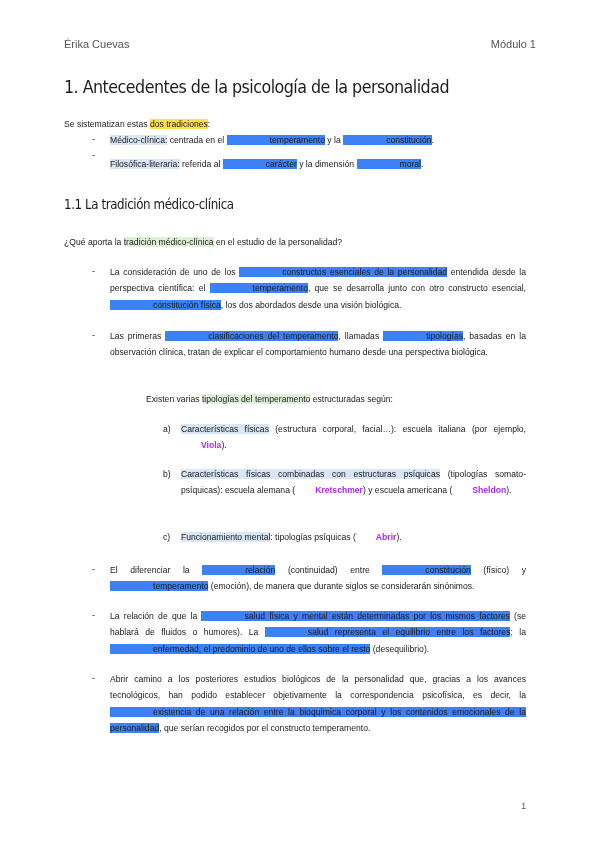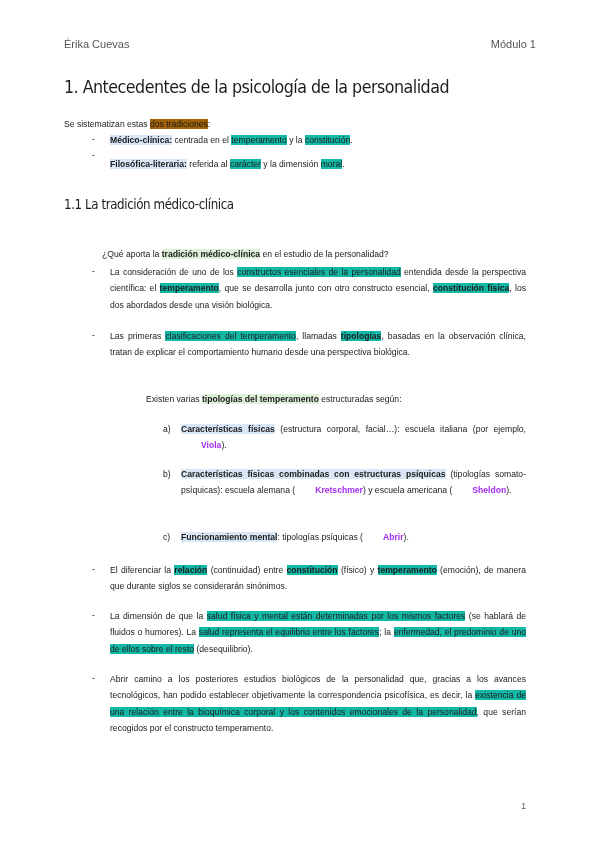--- a/index.html
+++ b/index.html
@@ -8,25 +8,25 @@
   .page { position:absolute; left:0; top:0; width:600px; height:848px; }
   .hdr { position:absolute; top:38px; font-size:11px; color:#555; }
   .hdr.left { left:64px; } .hdr.right { right:64px; }
   .title { position:absolute; left:64px; top:76px; font-size:18.5px; font-family:"DejaVu Sans", sans-serif;
            font-weight:normal; letter-spacing:-0.6px; color:#1c1c1c; transform:scaleX(0.86); transform-origin:left top; white-space:nowrap; }
   .h2 { position:absolute; left:64px; top:196px; font-size:14.5px; font-family:"DejaVu Sans", sans-serif;
         letter-spacing:-0.5px; color:#1c1c1c; transform:scaleX(0.82); transform-origin:left top; white-space:nowrap; }
   .p { position:absolute; font-size:8.6px; line-height:16.3px; color:#1a1a1a; }
   .just { text-align:justify; }
   .dash { position:absolute; font-size:8.6px; }
-  b { font-weight:bold; }
-  .hy { background:#14b8a6; }
+  b { font-weight:normal; }
+  .hy { background:#3b82f6;padding-left:43px; }
   .hb { background:#d8e6f5; }
   .hg { background:#dff0d9; }
-  .hp { background:#a16207; }
+  .hp { background:#fde047; }
   .pur { color:#a32cf0; font-weight:bold;margin-left:20px; }
   .pnum { position:absolute; right:74px; top:801px; font-size:8.5px; color:#555; }
 </style>
 </head>
 <body>
 
 <div class="page">
 
   <div class="hdr left">Érika Cuevas</div>
   <div class="hdr right">Módulo 1</div>
@@ -42,21 +42,21 @@
     <b class="hb">Médico-clínica:</b><span> centrada en el </span><span class="hy">temperamento</span><span> y la </span><span class="hy">constitución</span><span>.</span>
   </div>
 
   <div class="dash" style="left:92px; top:150px;">-</div>
   <div class="p" style="left:110px; top:156px;">
     <b class="hb">Filosófica-literaria:</b><span> referida al </span><span class="hy">carácter</span><span> y la dimensión </span><span class="hy">moral</span><span>.</span>
   </div>
 
   <div class="h2">1.1 La tradición médico-clínica</div>
 
-  <div class="p" style="left:64px; top:246px;margin-left:38px;">
+  <div class="p" style="left:64px; top:234px;">
     <span>¿Qué aporta la </span><b class="hg">tradición médico-clínica</b><span> en el estudio de la personalidad?</span>
   </div>
 
   <div class="dash" style="left:92px; top:266px;">-</div>
   <div class="p just" style="left:110px; top:264px; width:416px;">
     <span>La consideración de uno de los </span><span class="hy">constructos esenciales de la personalidad</span><span> entendida desde la perspectiva científica: el </span><b class="hy">temperamento</b><span>, que se desarrolla junto con otro constructo esencial, </span><b class="hy">constitución física</b><span>, los dos abordados desde una visión biológica.</span>
   </div>
 
   <div class="dash" style="left:92px; top:330px;">-</div>
   <div class="p" style="left:146px; top:391px;">
@@ -82,21 +82,21 @@
     <b class="hb">Funcionamiento mental</b><span>: tipologías psíquicas (</span><span class="pur">Abrir</span><span>).</span>
   </div>
 
   <div class="dash" style="left:92px; top:564px;">-</div>
   <div class="p just" style="left:110px; top:562px; width:416px;">
     <span>El diferenciar la </span><b class="hy">relación</b><span> (continuidad) entre </span><b class="hy">constitución</b><span> (físico) y </span><b class="hy">temperamento</b><span> (emoción), de manera que durante siglos se considerarán sinónimos.</span>
   </div>
 
   <div class="dash" style="left:92px; top:610px;">-</div>
   <div class="p just" style="left:110px; top:608px; width:416px;">
-    <span>La dimensión de que la </span><span class="hy">salud física y mental están determinadas por los mismos factores</span><span> (se hablará de fluidos o humores). La </span><span class="hy">salud representa el equilibrio entre los factores</span><span>; la </span><span class="hy">enfermedad, el predominio de uno de ellos sobre el resto</span><span> (desequilibrio).</span>
+    <span>La relación de que la </span><span class="hy">salud física y mental están determinadas por los mismos factores</span><span> (se hablará de fluidos o humores). La </span><span class="hy">salud representa el equilibrio entre los factores</span><span>; la </span><span class="hy">enfermedad, el predominio de uno de ellos sobre el resto</span><span> (desequilibrio).</span>
   </div>
 
   <div class="dash" style="left:92px; top:673px;">-</div>
   <div class="p just" style="left:110px; top:671px; width:416px;">
     <span>Abrir camino a los posteriores estudios biológicos de la personalidad que, gracias a los avances tecnológicos, han podido establecer objetivamente la correspondencia psicofísica, es decir, la </span><span class="hy">existencia de una relación entre la bioquímica corporal y los contenidos emocionales de la personalidad</span><span>, que serían recogidos por el constructo temperamento.</span>
   </div>
 
   <div class="pnum">1</div>
 </div>
 

